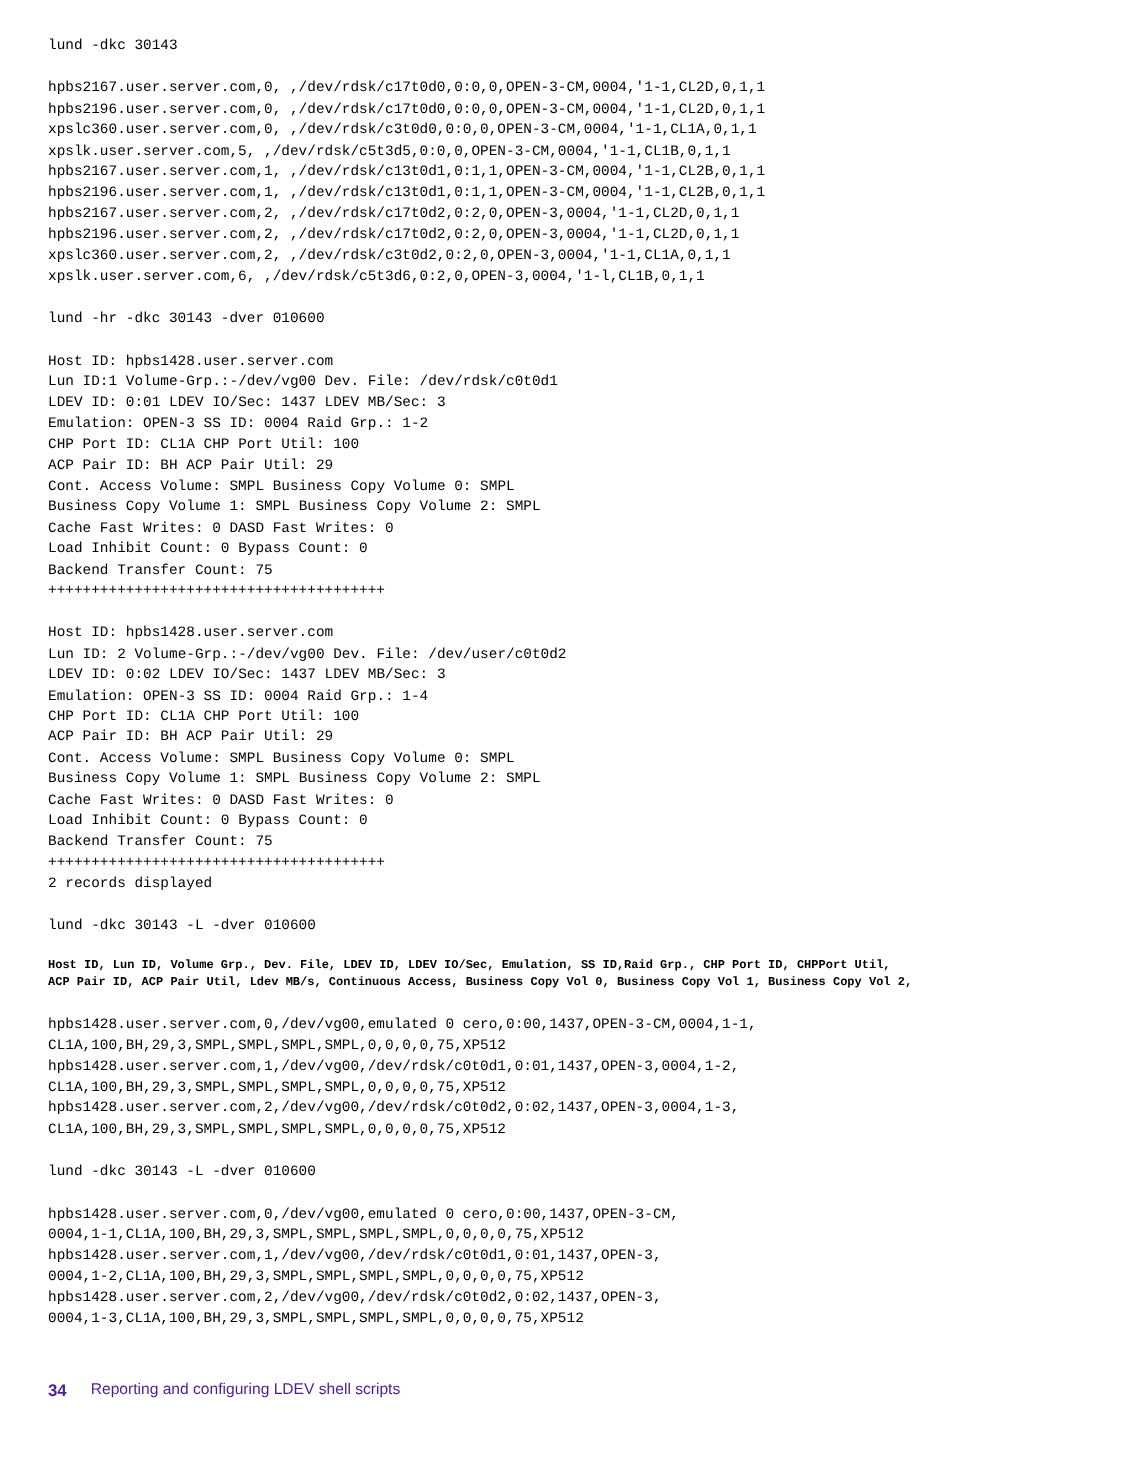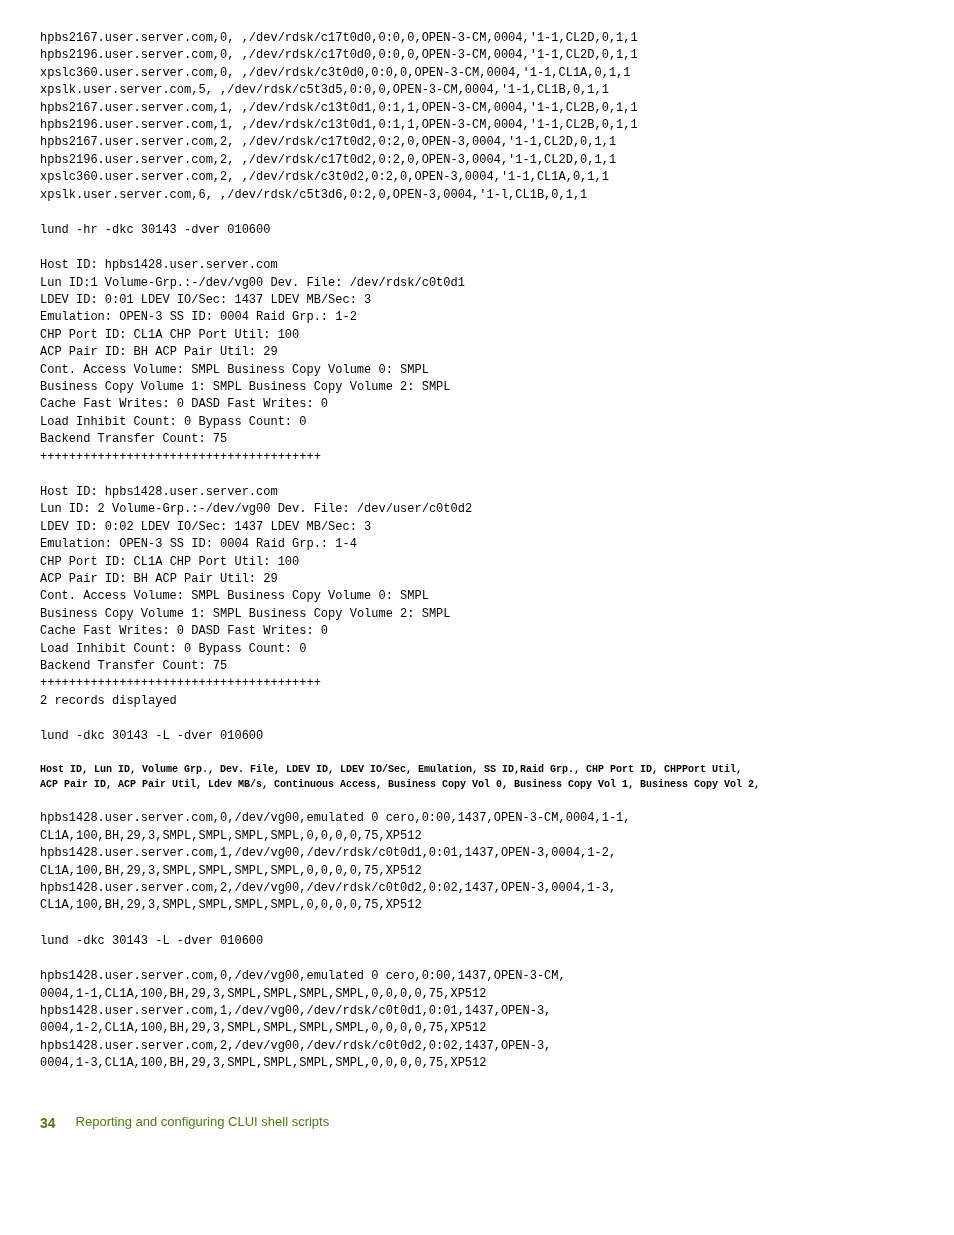--- a/index.html
+++ b/index.html
@@ -24,35 +24,38 @@
     .bold { font-weight: normal; }
     .page-footer {
       position: relative;
       margin-top: 40px;
       border-top: none;
       display: flex;
       align-items: center;
       gap: 20px;
       font-size: 13px;
       font-family: Arial, Helvetica, sans-serif;
-      color: #4d7c0f;
+      color: #4c1d95;
     }
     .footer-page-num {
       font-weight: bold;
       font-size: 14px;
     }
     .footer-text {
       font-size: 13px;
     }
   </style>
 </head>
 <body>
 
 <div>
 
+  <div class="section">
+    <div class="code-block">lund -dkc 30143</div>
+  </div>
 
   <div class="section">
     <div class="code-block">hpbs2167.user.server.com,0, ,/dev/rdsk/c17t0d0,0:0,0,OPEN-3-CM,0004,'1-1,CL2D,0,1,1
 hpbs2196.user.server.com,0, ,/dev/rdsk/c17t0d0,0:0,0,OPEN-3-CM,0004,'1-1,CL2D,0,1,1
 xpslc360.user.server.com,0, ,/dev/rdsk/c3t0d0,0:0,0,OPEN-3-CM,0004,'1-1,CL1A,0,1,1
 xpslk.user.server.com,5, ,/dev/rdsk/c5t3d5,0:0,0,OPEN-3-CM,0004,'1-1,CL1B,0,1,1
 hpbs2167.user.server.com,1, ,/dev/rdsk/c13t0d1,0:1,1,OPEN-3-CM,0004,'1-1,CL2B,0,1,1
 hpbs2196.user.server.com,1, ,/dev/rdsk/c13t0d1,0:1,1,OPEN-3-CM,0004,'1-1,CL2B,0,1,1
 hpbs2167.user.server.com,2, ,/dev/rdsk/c17t0d2,0:2,0,OPEN-3,0004,'1-1,CL2D,0,1,1
 hpbs2196.user.server.com,2, ,/dev/rdsk/c17t0d2,0:2,0,OPEN-3,0004,'1-1,CL2D,0,1,1
@@ -165,15 +168,15 @@
     <div class="code-block">hpbs1428.user.server.com,0,/dev/vg00,emulated 0 cero,0:00,1437,OPEN-3-CM,
 0004,1-1,CL1A,100,BH,29,3,SMPL,SMPL,SMPL,SMPL,0,0,0,0,75,XP512
 hpbs1428.user.server.com,1,/dev/vg00,/dev/rdsk/c0t0d1,0:01,1437,OPEN-3,
 0004,1-2,CL1A,100,BH,29,3,SMPL,SMPL,SMPL,SMPL,0,0,0,0,75,XP512
 hpbs1428.user.server.com,2,/dev/vg00,/dev/rdsk/c0t0d2,0:02,1437,OPEN-3,
 0004,1-3,CL1A,100,BH,29,3,SMPL,SMPL,SMPL,SMPL,0,0,0,0,75,XP512</div>
   </div>
 
   <div class="page-footer">
     <span class="footer-page-num">34</span>
-    <span class="footer-text">Reporting and configuring CLUI shell scripts</span>
+    <span class="footer-text">Reporting and configuring LDEV shell scripts</span>
   </div>
 </div>
 
 </body></html>

